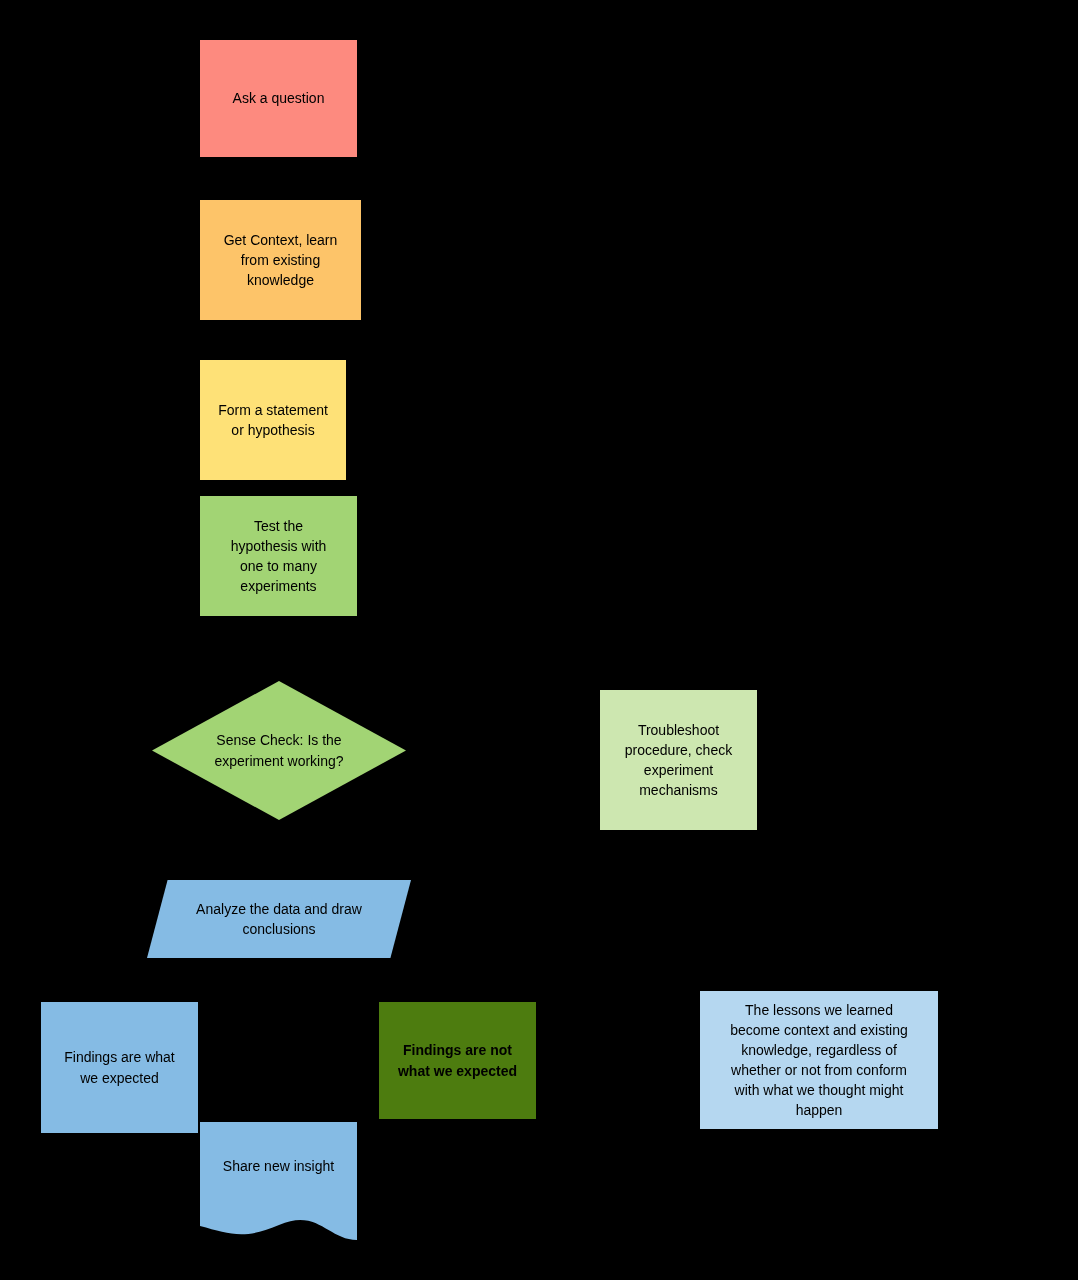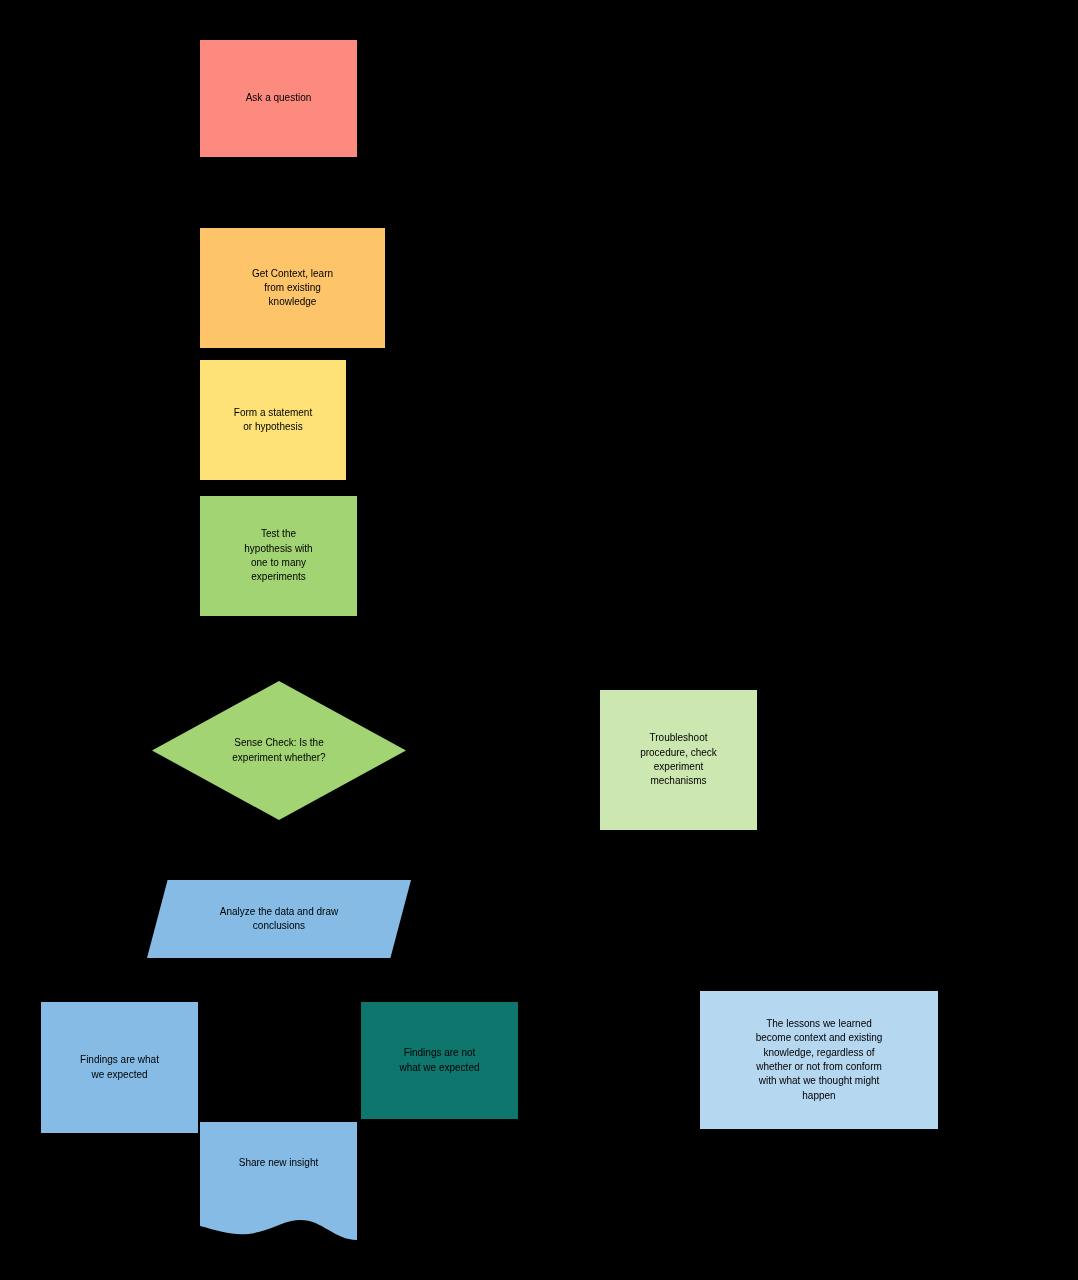--- a/index.html
+++ b/index.html
@@ -24,21 +24,21 @@
     background: #000000;
   }
   .node {
     position: absolute;
     box-sizing: border-box;
     display: flex;
     align-items: center;
     justify-content: center;
     text-align: center;
     color: #000000;
-    font-size: 10px;
+    font-size: 14px;
     line-height: 1.43;
     font-family: "Liberation Sans", sans-serif;
   }
   .node .label {
     display: block;
     width: 100%;
     padding: 0 3px;
     white-space: pre-line;
   }
 
@@ -86,56 +86,56 @@
     margin-top: 34px;
   }
 </style>
 </head>
 <body>
 
 <div id="canvas">
     <div class="node rect" style="left: 200px; top: 40px; width: 157px; height: 117px; background: rgb(253, 138, 127);">
       <span class="label">Ask a question</span>
     </div>
-    <div class="node rect" style="left: 200px; top: 200px; width: 185px; height: 120px; background: rgb(253, 196, 105); margin-top: 28px;">
+    <div class="node rect" style="left: 200px; top: 200px; width: 161px; height: 120px; background: rgb(253, 196, 105);">
       <span class="label">Get Context, learn
 from existing
 knowledge</span>
     </div>
     <div class="node rect" style="left: 200px; top: 360px; width: 146px; height: 120px; background: rgb(254, 225, 119);">
       <span class="label">Form a statement
 or hypothesis</span>
     </div>
     <div class="node rect" style="left: 200px; top: 496px; width: 157px; height: 120px; background: rgb(162, 212, 116);">
       <span class="label">Test the
 hypothesis with
 one to many
 experiments</span>
     </div>
     <div class="node diamond" style="left: 152px; top: 681px; width: 254px; height: 139px;">
       <div class="diamond-bg" style="background: rgb(162, 212, 116);"></div>
       <span class="label">Sense Check: Is the
-experiment whether?</span>
+experiment working?</span>
     </div>
     <div class="node rect" style="left: 600px; top: 690px; width: 157px; height: 140px; background: rgb(205, 231, 176);">
       <span class="label">Troubleshoot
 procedure, check
 experiment
 mechanisms</span>
     </div>
     <div class="node parallelogram" style="left: 147px; top: 880px; width: 264px; height: 78px;">
       <div class="par-bg" style="background: rgb(133, 187, 228);"></div>
       <span class="label">Analyze the data and draw
 conclusions</span>
     </div>
     <div class="node rect" style="left: 41px; top: 1002px; width: 157px; height: 131px; background: rgb(133, 187, 228);">
       <span class="label">Findings are what
 we expected</span>
     </div>
-    <div class="node rect" style="left: 361px; top: 1002px; width: 157px; height: 117px; background: #0f766e;">
+    <div class="node rect" style="left: 379px; top: 1002px; width: 157px; height: 117px; background: #4d7c0f; font-weight: bold;">
       <span class="label">Findings are not
 what we expected</span>
     </div>
     <div class="node rect" style="left: 700px; top: 991px; width: 238px; height: 138px; background: rgb(181, 215, 240);">
       <span class="label">The lessons we learned
 become context and existing
 knowledge, regardless of
 whether or not from conform
 with what we thought might
 happen</span>

